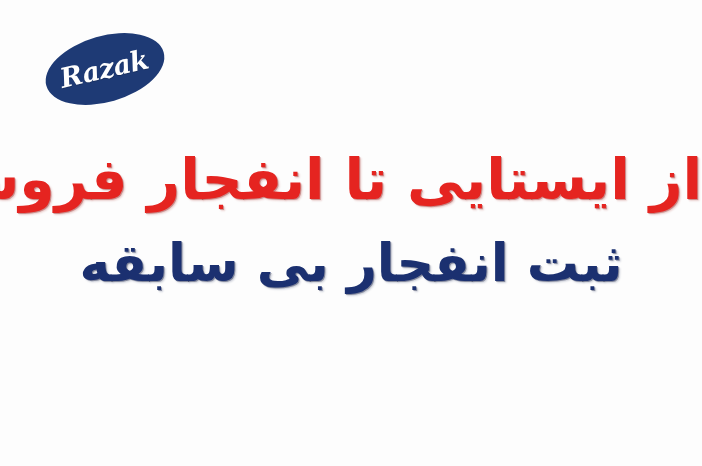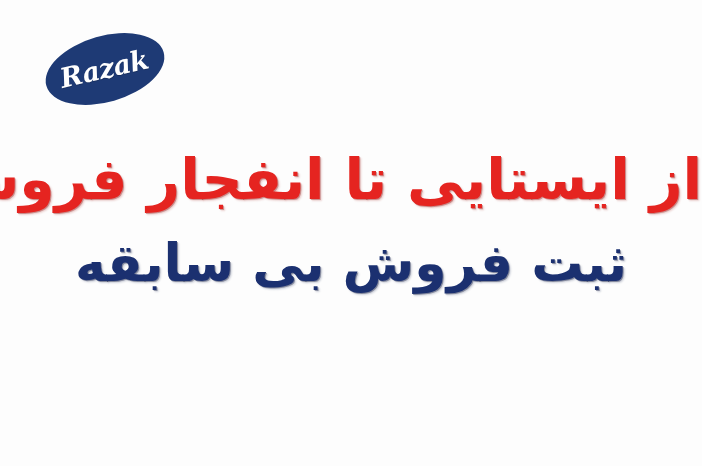--- a/index.html
+++ b/index.html
@@ -108,15 +108,15 @@
 
   <div id="logo-block">
     <div id="logo-ellipse"></div>
     <div id="logo-wordmark">
       <span>Razak</span>
     </div>
   </div>
 
   <div class="headline" id="headline-primary">از ایستایی تا انفجار فروش</div>
 
-  <div class="headline" id="headline-secondary">ثبت فروش بی سابقه</div>
+  <div class="headline" id="headline-secondary">ثبت انفجار بی سابقه</div>
 
 </div>
 
 </body></html>

